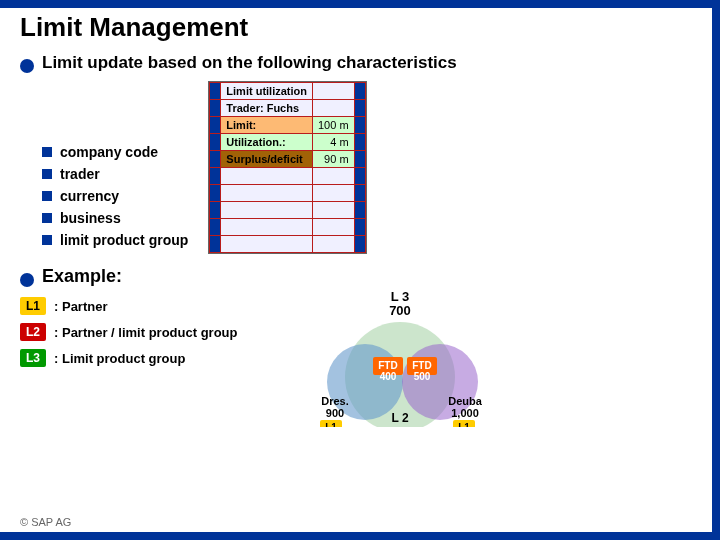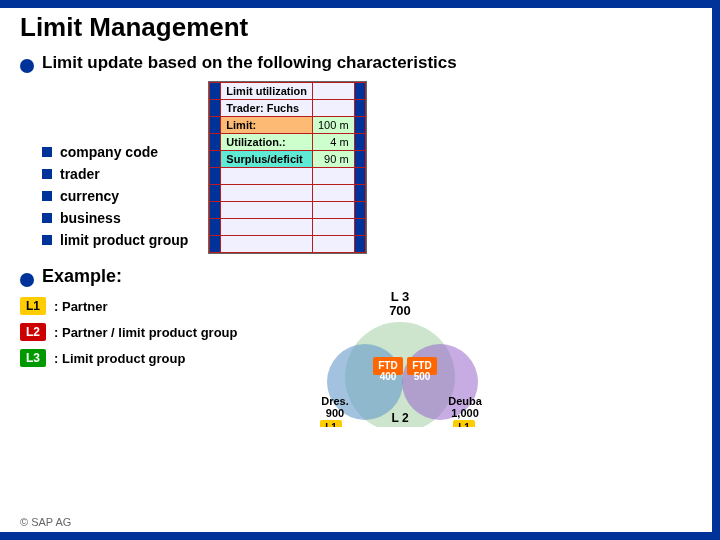--- a/index.html
+++ b/index.html
@@ -263,21 +263,21 @@
           <td style="background:#003399; width:10px;"></td>
         </tr>
         <tr>
           <td style="background:#003399; width:10px;"></td>
           <td style="font-weight:bold; background:#ccffcc;">Utilization.:</td>
           <td style="background:#ccffcc; text-align:right;">4 m</td>
           <td style="background:#003399; width:10px;"></td>
         </tr>
         <tr>
           <td style="background:#003399; width:10px;"></td>
-          <td style="font-weight:bold; background:#5eead4;">Surplus/deficit</td>
+          <td style="font-weight:bold; background:#a16207;">Surplus/deficit</td>
           <td style="background:#ccffcc; text-align:right;">90 m</td>
           <td style="background:#003399; width:10px;"></td>
         </tr>
         <tr>
           <td style="background:#003399;"></td>
           <td style="background:#f0f0ff;">&nbsp;</td>
           <td style="background:#f0f0ff;"></td>
           <td style="background:#003399;"></td>
         </tr>
         <tr>

